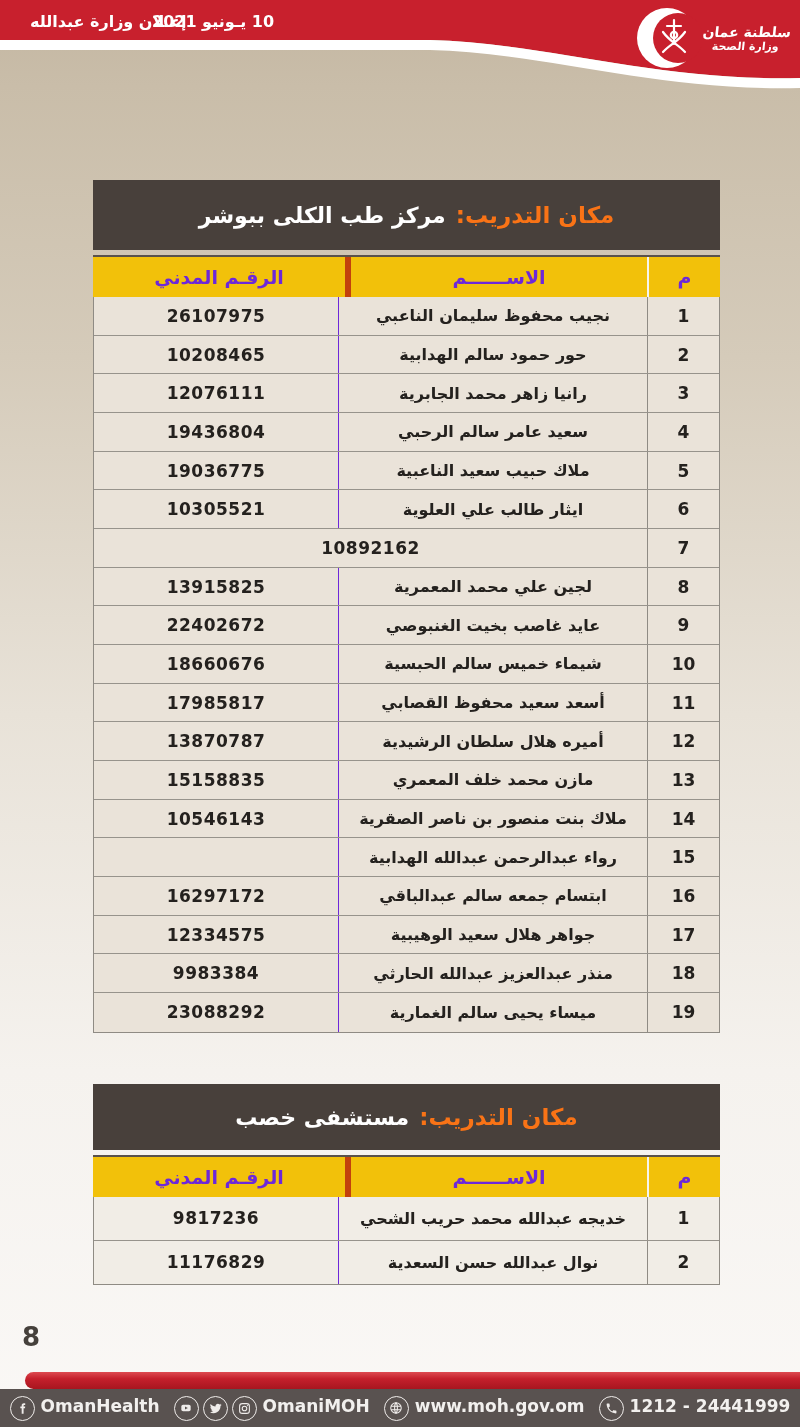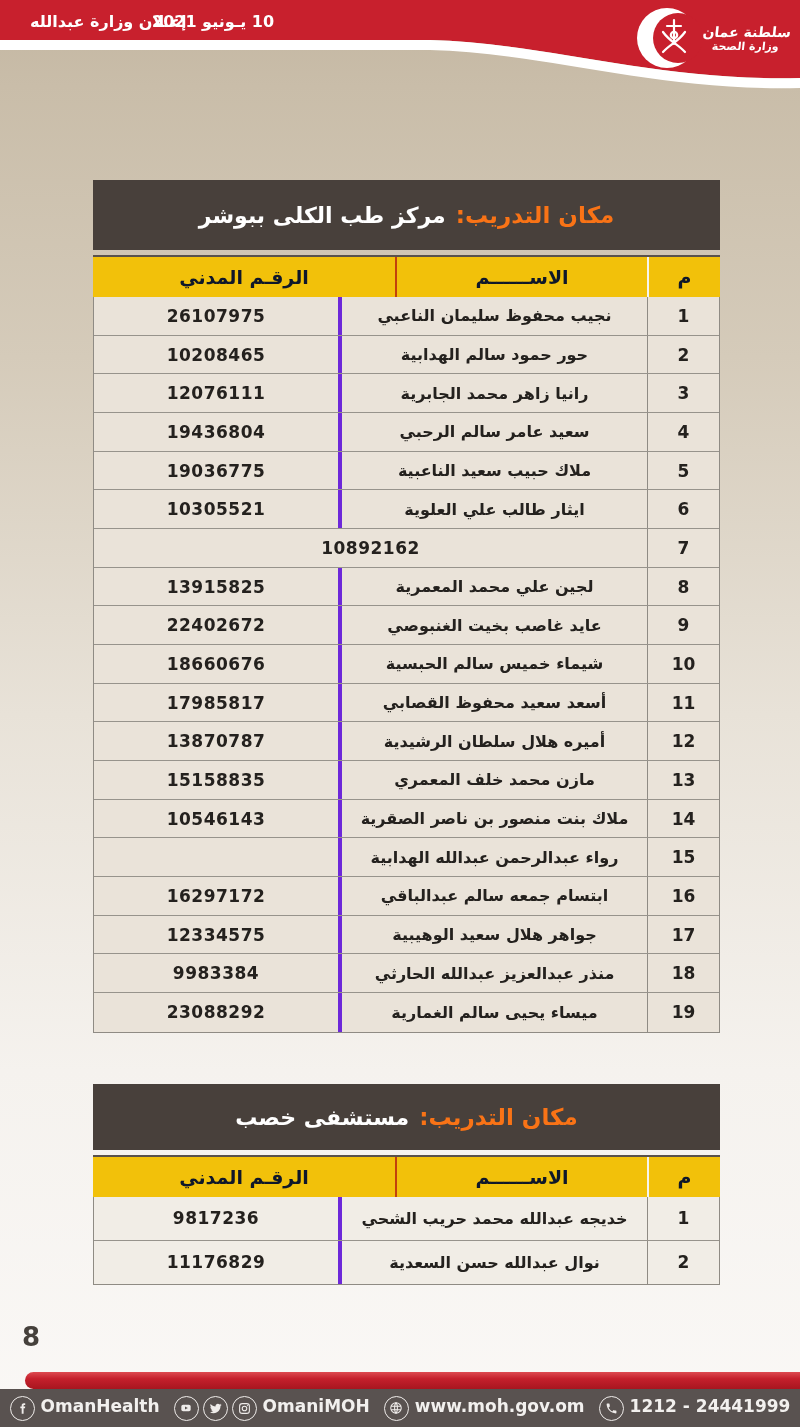--- a/index.html
+++ b/index.html
@@ -16,30 +16,30 @@
   .logo{position:absolute;top:4px;left:634px;width:162px;height:68px;display:flex;align-items:center;}
   .logo svg{flex:0 0 auto;}
   .logo-text{direction:rtl;color:#fff;text-align:center;transform:skewX(-6deg);margin-right:2px;}
   .logo-text .l1{font-size:14px;font-weight:bold;line-height:16px;}
   .logo-text .l2{font-size:11px;font-weight:bold;line-height:13px;}
   
   .tbl-title{position:absolute;left:93px;width:627px;background:#48403b;display:flex;align-items:center;justify-content:center;gap:10px;direction:rtl;}
   .tbl-title .lab{color:#f97316;font-weight:bold;font-size:23px;}
   .tbl-title .val{color:#fff;font-weight:bold;font-size:22px;}
   .tbl-head{position:absolute;left:93px;width:627px;height:42px;background:#f2c10a;display:flex;direction:rtl;box-sizing:border-box;border-top:2px solid #5a524c;}
-  .tbl-head .cell{display:flex;align-items:center;justify-content:center;color:#0f172a;font-weight:bold;font-size:19px;box-sizing:border-box;}
+  .tbl-head .cell{display:flex;align-items:center;justify-content:center;color:#6d28d9;font-weight:bold;font-size:19px;box-sizing:border-box;}
   .tbl-head .c-idx{width:73px;border-left:2px solid #f7f4ee;}
-  .tbl-head .c-name{width:252px;border-left:2px solid #c2410c;text-align:center;}
+  .tbl-head .c-name{width:302px;border-left:6px solid #c2410c;text-align:center;}
   .tbl-head .c-id{flex:1;}
   .tbl-rows{position:absolute;left:93px;width:627px;box-sizing:border-box;border:1px solid #8f8b84;border-top:none;display:flex;flex-direction:column;}
   .trow{display:flex;direction:rtl;box-sizing:border-box;}
   .trow:not(:last-child){border-bottom:1px solid #97938c;}
   .trow .cell{display:flex;align-items:center;justify-content:center;box-sizing:border-box;color:#24211e;font-weight:bold;}
   .trow .c-idx{width:72px;border-left:1px solid #8f8b84;font-size:17px;}
-  .trow .c-name{width:309px;border-left:4px solid #6d28d9;font-size:16px;}
+  .trow .c-name{width:309px;border-left:1px solid #6d28d9;font-size:16px;}
   .trow .c-id{flex:1;font-size:17px;letter-spacing:.5px;}
   .t1 .trow{height:38.68px;background:#eae3d9;}
   .t2 .trow{height:43.5px;background:#f1ede6;}
   
   .page-num{position:absolute;left:22px;top:1322px;font-size:26px;font-weight:bold;color:#45403b;}
   .foot-red{position:absolute;top:1372px;left:25px;width:775px;height:17px;border-radius:9px 0 0 9px;
     background:linear-gradient(180deg,#dd4a50 0%,#c5202c 40%,#a8161f 100%);}
   .foot-bar{position:absolute;top:1389px;left:0;width:800px;height:38px;background:#595250;display:flex;align-items:center;justify-content:center;gap:14px;}
   .fitem{display:flex;align-items:flex-start;gap:6px;color:#f2f0ee;font-weight:bold;font-size:17px;}
   .fgroup{display:flex;align-items:center;gap:4px;}

